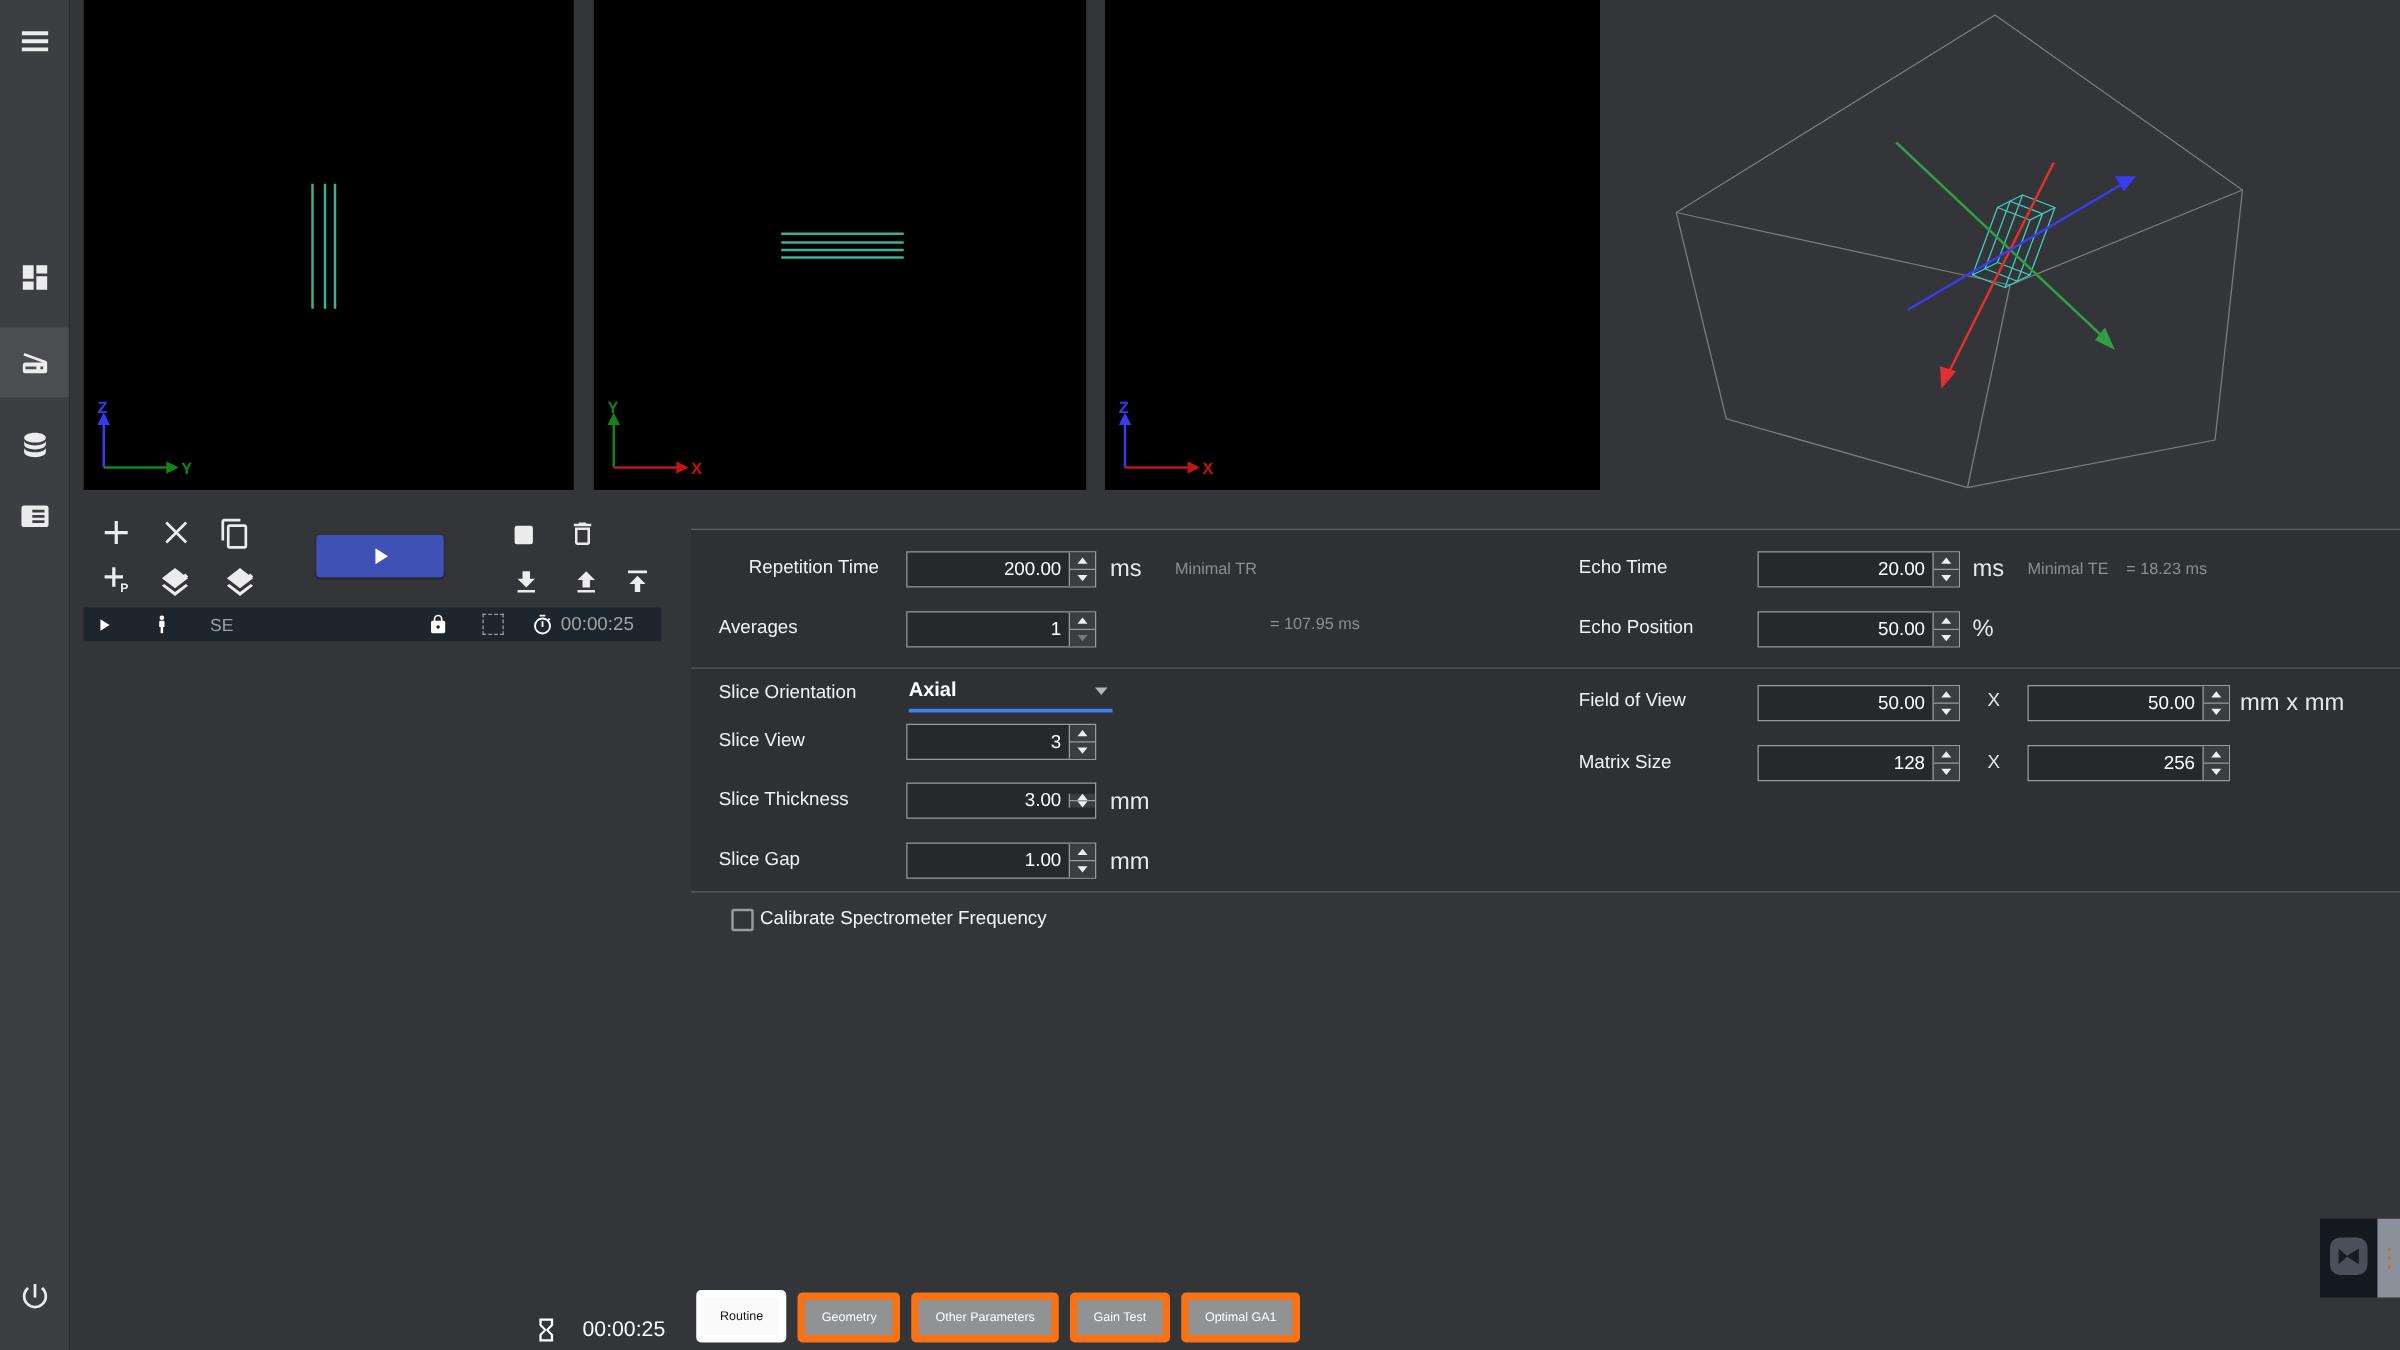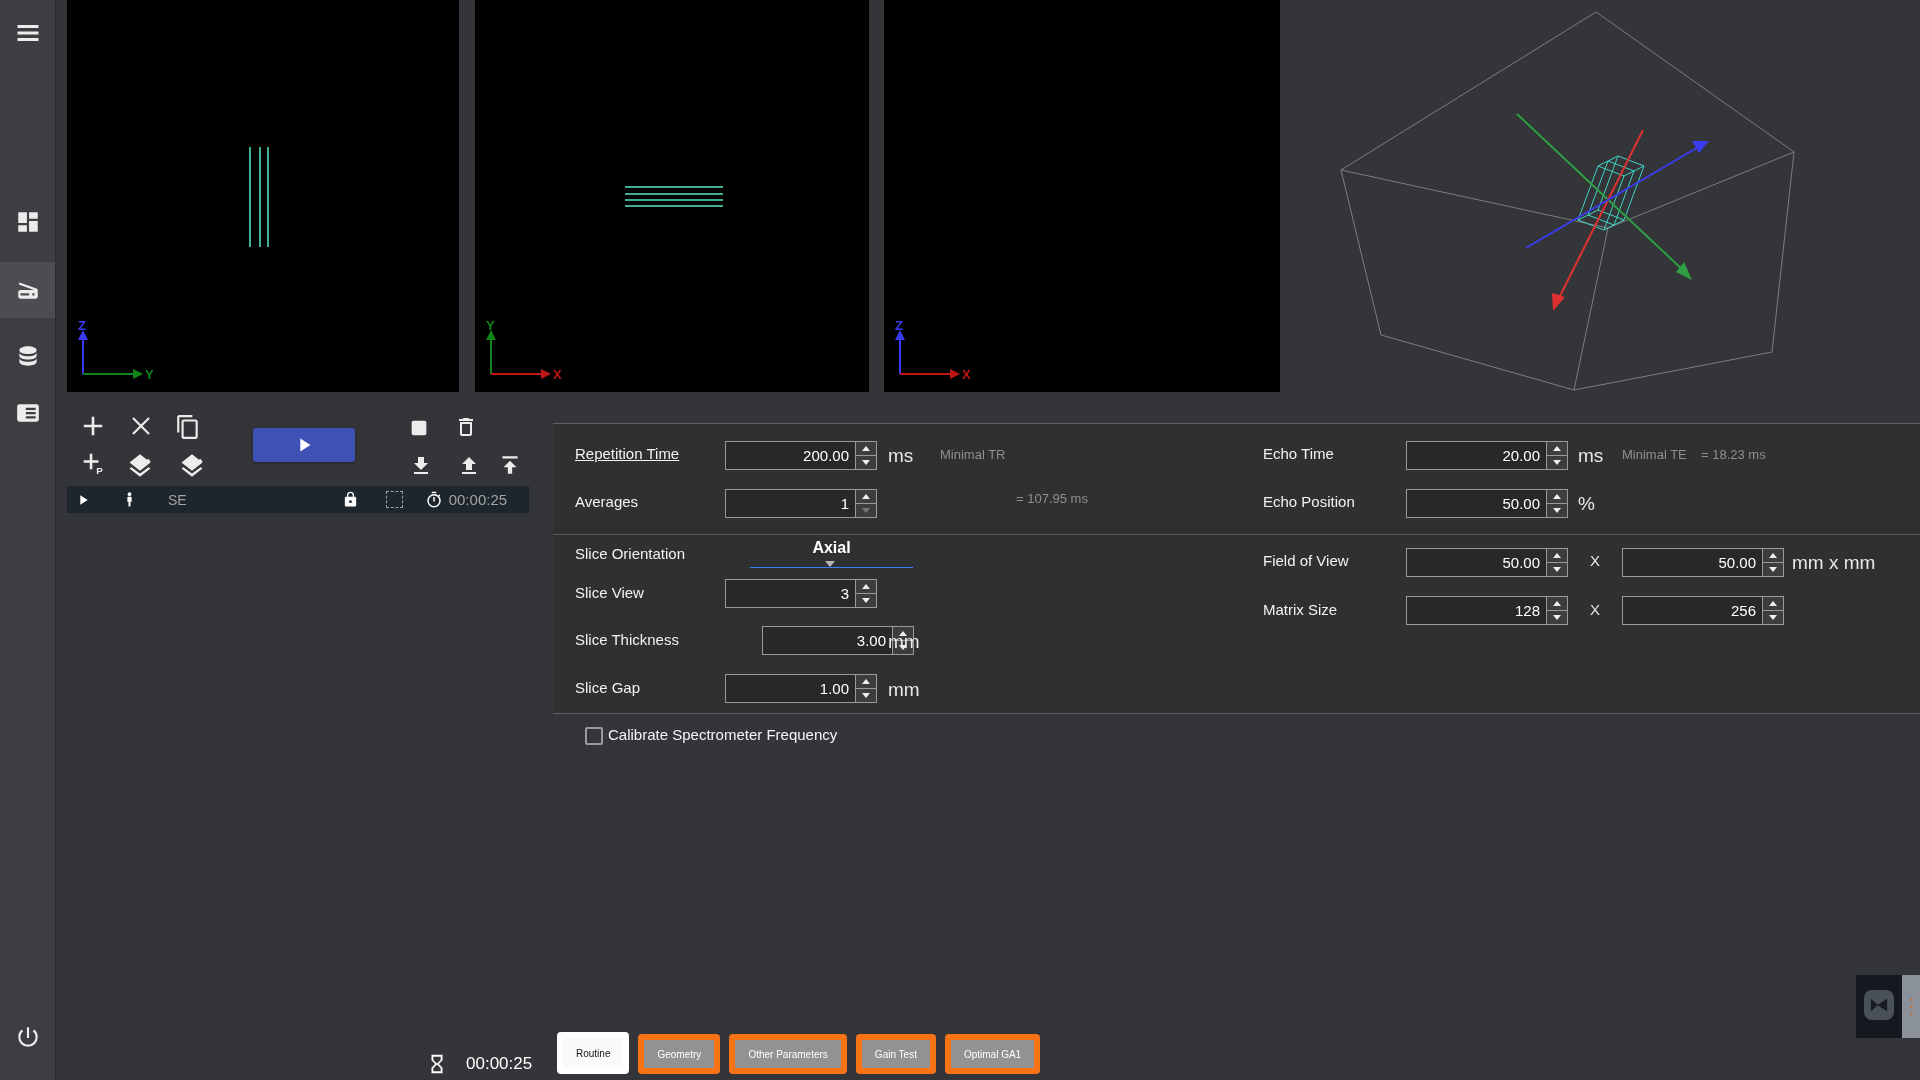--- a/index.html
+++ b/index.html
@@ -36,22 +36,22 @@
   .sep-x{position:absolute;font-size:15px;color:#e8e8e8;}
   .num-field{position:absolute;height:27px;border:1px solid #9a9a9a;background:#27282a;display:flex;}
   .num-field input{flex:1;min-width:0;background:transparent;border:none;outline:none;color:#fff;
                    font-family:"Liberation Sans",sans-serif;font-size:15px;text-align:right;padding:0 6px 0 2px;}
   .spinner{width:20px;border-left:1px solid #9a9a9a;display:flex;flex-direction:column;background:#3c3d3f;}
   .spin{flex:1;display:flex;align-items:center;justify-content:center;cursor:pointer;}
   .spin.up{border-bottom:1px solid #9a9a9a;}
   .tri-up{width:0;height:0;border-left:4px solid transparent;border-right:4px solid transparent;border-bottom:5px solid #efefef;}
   .tri-down{width:0;height:0;border-left:4px solid transparent;border-right:4px solid transparent;border-top:5px solid #efefef;}
   .dim .tri-down{border-top-color:#777;}
-  .dropdown{position:absolute;left:750px;top:539px;width:163px;height:28px;border-bottom:1px solid #3b82f6;
-            display:flex;align-items:center;cursor:pointer;flex-direction:column;}
+  .dropdown{position:absolute;left:727px;top:539px;width:163px;height:28px;border-bottom:3px solid #3b82f6;
+            display:flex;align-items:center;cursor:pointer;}
   .dropdown .val{font-size:16px;font-weight:600;color:#fff;flex:1;}
   .caret{width:0;height:0;border-left:5px solid transparent;border-right:5px solid transparent;border-top:6px solid #b5b5b5;margin-right:4px;}
   .checkbox{position:absolute;left:585px;top:727px;width:14px;height:14px;border:2px solid #9a9a9a;border-radius:2px;background:transparent;cursor:pointer;}
   .chk-label{position:absolute;left:608px;top:726px;font-size:15px;font-weight:400;color:#f5f5f5;}
   
   .elapsed{position:absolute;left:466px;top:1054px;font-size:17px;color:#fff;}
   .tabs{position:absolute;left:557px;top:1032px;display:flex;gap:9px;align-items:flex-end;}
   .tab{height:28px;padding:0 13px;display:flex;align-items:center;font-size:10px;border-radius:4px;
        background:#909294;color:#fff;border:6px solid #f97316;cursor:pointer;white-space:nowrap;}
   .tab.active{background:#fafafa;color:#141414;border-color:#fff;height:30px;font-weight:400;}
@@ -298,21 +298,21 @@
           <path d="M15 1H9v2h6V1zm-4 13h2V8h-2v6zm8.03-6.61 1.42-1.42-1.41-1.41-1.42 1.42A8.96 8.96 0 0 0 12 4a9 9 0 1 0 9 9c0-2.12-.74-4.07-1.97-5.61zM12 20a7 7 0 1 1 0-14 7 7 0 0 1 0 14z"></path>
         </svg>
     </span>
     <span class="txt" style="margin-left:6px;font-size:15px;">00:00:25</span>
   </div>
 
   <div class="abs panel">
     <div class="divider"></div>
   </div>
 
-  <span class="plabel" style="left:575px;top:445px;text-decoration:underline;">Repetition Time</span>
+  <span class="plabel" style="left:599px;top:445px;">Repetition Time</span>
   <div class="num-field" style="left:725px;top:441px;width:150px;">
     <input value="200.00" style="">
     <div class="spinner">
         <div class="spin up">
           <span class="tri-up"></span>
         </div>
         <div class="spin">
           <span class="tri-down"></span>
         </div>
       </div>
@@ -377,21 +377,21 @@
         <div class="spin up">
           <span class="tri-up"></span>
         </div>
         <div class="spin">
           <span class="tri-down"></span>
         </div>
       </div>
   </div>
 
   <span class="plabel" style="left:575px;top:631px;">Slice Thickness</span>
-  <div class="num-field" style="left:762px;top:626px;width:150px;">
+  <div class="num-field" style="left:725px;top:626px;width:150px;align-items:center;">
     <input value="3.00" style="">
     <div class="spinner">
         <div class="spin up">
           <span class="tri-up"></span>
         </div>
         <div class="spin">
           <span class="tri-down"></span>
         </div>
       </div>
   </div>

